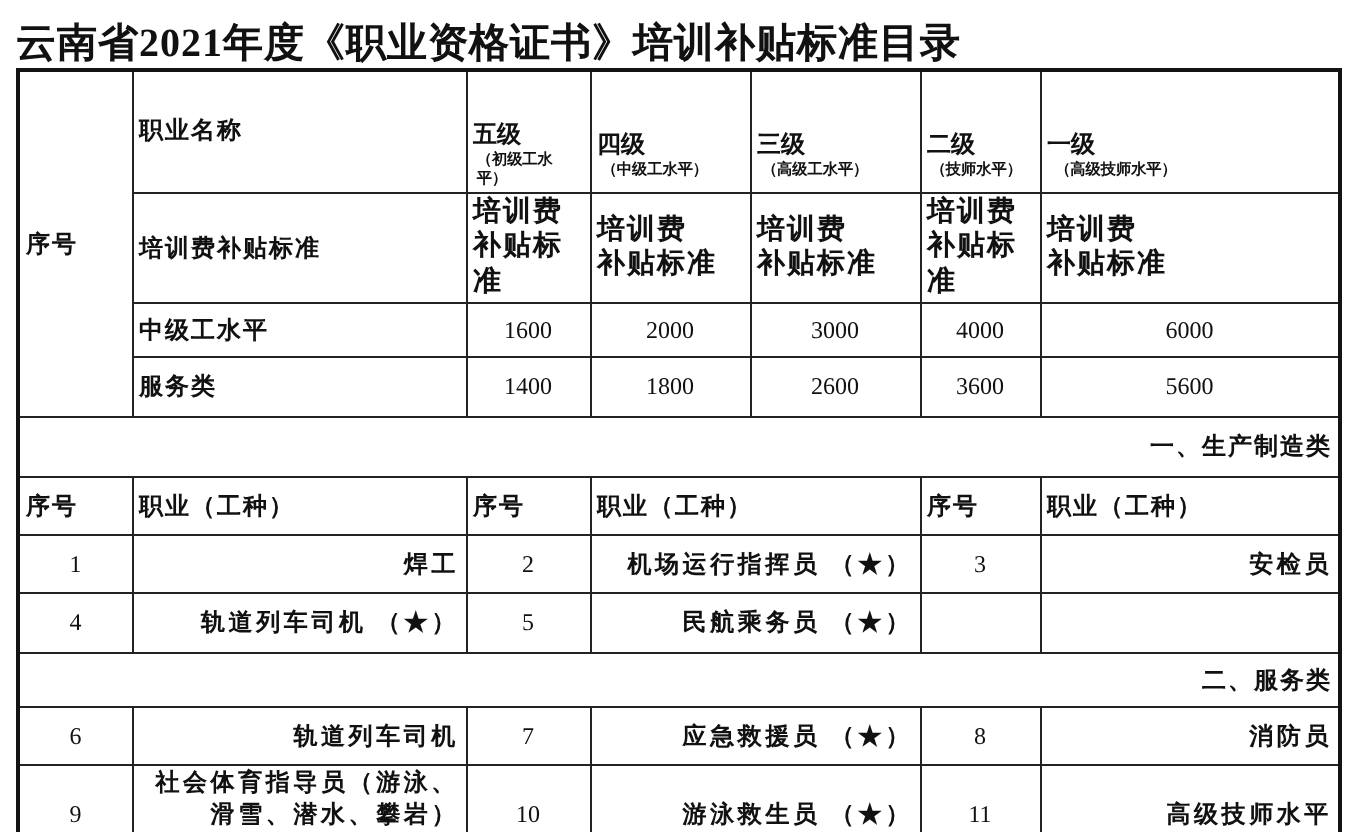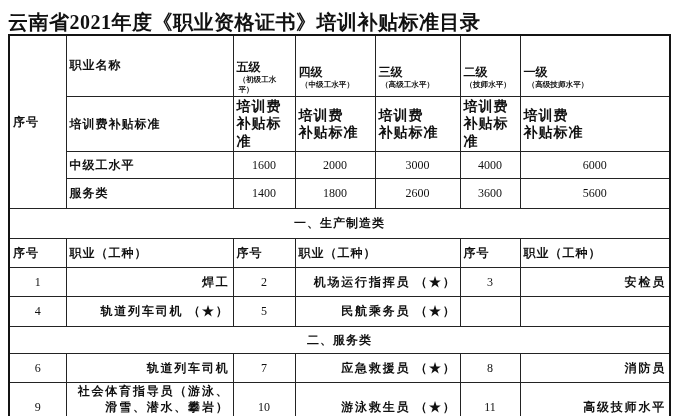--- a/index.html
+++ b/index.html
@@ -35,21 +35,21 @@
     padding: 1px 3px;
     font-size: 12px;
     vertical-align: middle;
     overflow: hidden;
   }
   .hdr { font-weight: bold; text-align: left; letter-spacing: 1px; }
   .lvl-name { display: block; font-weight: bold; font-size: 12px; line-height: 1.15; margin-top: 24px; }
   .lvl-sub  { display: block; font-weight: bold; font-size: 8px; line-height: 1.25; letter-spacing: 0; transform: scale(0.95); }
   .fee-line { display: block; font-weight: bold; font-size: 14px; line-height: 1.25; letter-spacing: 1px; }
   .val { font-weight: normal; text-align: center; font-size: 12.5px; }
-  .sec { font-weight: bold; text-align: center; font-size: 13px; padding-left: 5px; letter-spacing: 1px; }
+  .sec { font-weight: bold; text-align: right; font-size: 13px; padding-left: 5px; letter-spacing: 1px; }
   .num { text-align: center; font-size: 12px; }
   .job { text-align: right; padding: 2px 6px; font-size: 11.5px; letter-spacing: 1.8px; line-height: 1.3; font-weight: bold; }
   tr.h30 { height: 30px; }
   tr.h35 { height: 35px; }
   tr.h29 { height: 29px; }
   tr.h27 { height: 27px; }
 </style>
 </head>
 <body>
 

